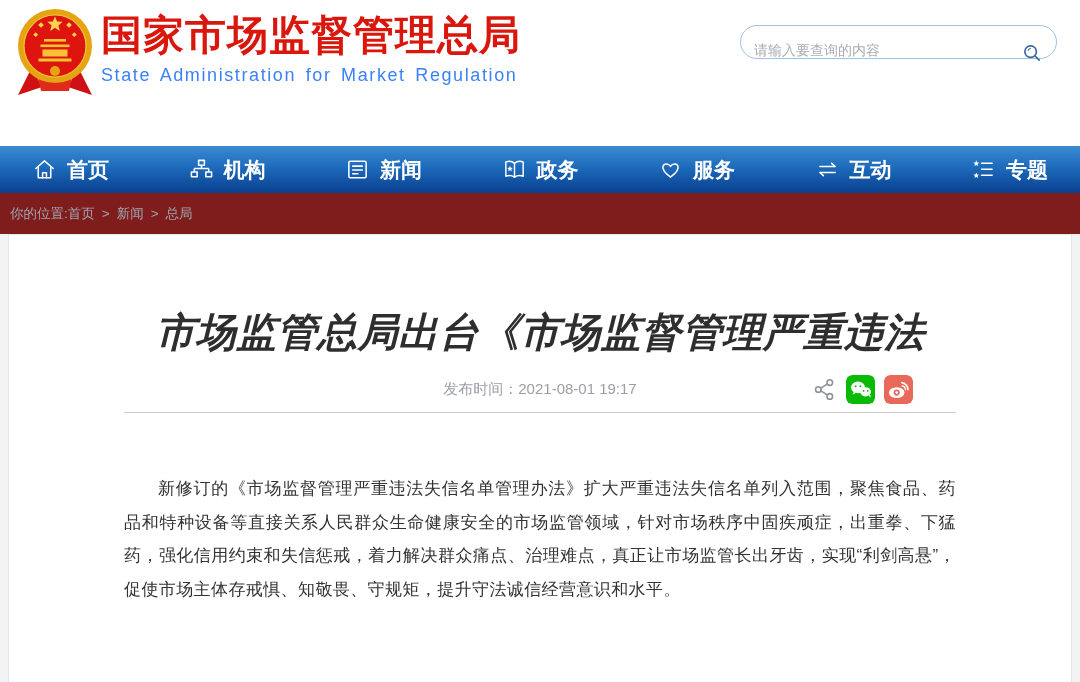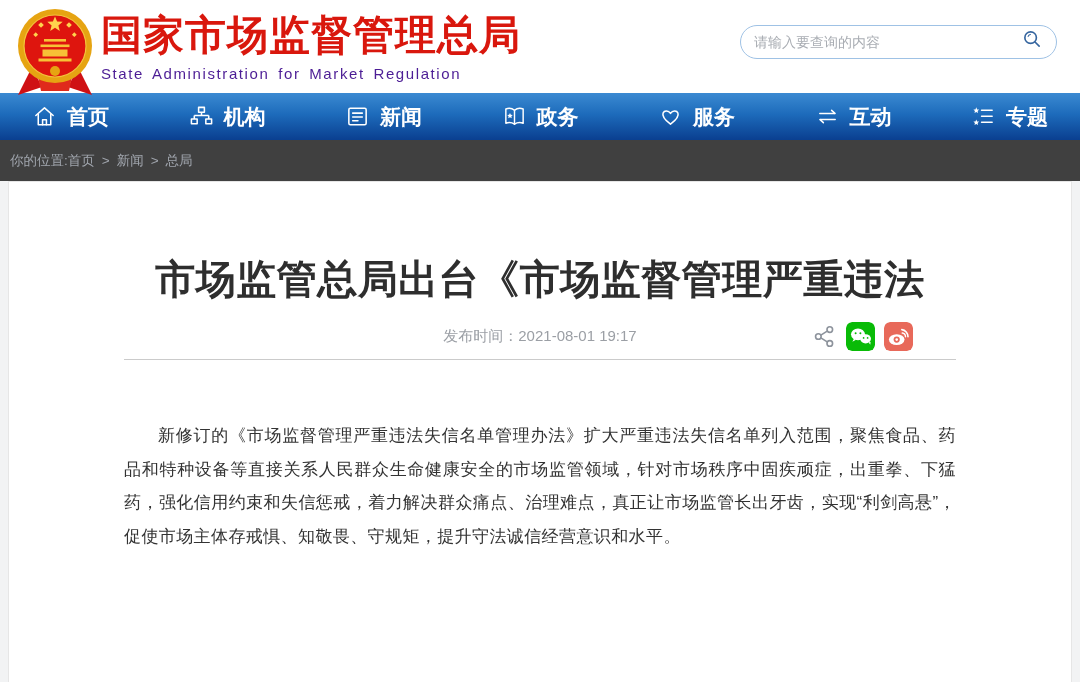--- a/index.html
+++ b/index.html
@@ -1,47 +1,47 @@
 <!DOCTYPE html>
 <html><head>
 <meta charset="utf-8">
 <style>
   * { margin:0; padding:0; box-sizing:border-box; }
   html,body { font-family:"Liberation Sans","DejaVu Sans",sans-serif; }
   .page { width:1080px; height:682px; overflow:hidden; background:#f2f3f4; position:relative; }
 
   
-  .header { height:93px; background:#ffffff; position:relative; }
+  .header { height:146px; background:#ffffff; position:relative; }
   .emblem { position:absolute; left:13px; top:7px; width:84px; height:94px; }
   .brand { position:absolute; left:101px; top:12px; }
   .brand-title { font-size:41px; font-weight:bold; color:#d9170d; letter-spacing:1px; line-height:1.15; }
-  .brand-sub { font-size:15px; color:#4c1d95; letter-spacing:1.6px; word-spacing:3px; margin-top:6px; font-weight:500; }
+  .brand-sub { font-size:18px; color:#3b82f6; letter-spacing:1.6px; word-spacing:3px; margin-top:6px; font-weight:500; }
   .searchbox { position:absolute; right:23px; top:25px; width:317px; height:34px;
-    border:1px solid #9fc2e5; border-radius:17px; background:#fff; display:flex; align-items:flex-end; padding:8px 13px; }
+    border:1px solid #9fc2e5; border-radius:17px; background:#fff; display:flex; align-items:flex-start; padding:16px 13px; }
   .searchbox input { border:none; outline:none; flex:1; font-size:14px; color:#333; background:transparent;
     font-family:"Liberation Sans","DejaVu Sans",sans-serif; }
   .searchbox input::placeholder { color:#a9adb3; }
   .search-ic { width:22px; height:22px; flex:0 0 auto; cursor:pointer; }
 
   
   .nav { height:47px; background:linear-gradient(180deg,#3b8ad2 0%,#1d6bbb 45%,#0a3f90 100%);
     display:flex; align-items:center; justify-content:space-between; padding:0 32px; }
   .nav-item { display:flex; align-items:center; gap:10px; color:#fff; font-size:21px; font-weight:bold; cursor:pointer; }
   .nav-item svg { display:block; }
 
   
-  .crumbbar { height:41px; line-height:41px; background:#404040; padding-left:10px;
+  .crumbbar { height:41px; line-height:41px; background:#7f1d1d; padding-left:10px;
     font-size:13.5px; color:#a0a5ad; }
   .crumbbar a { color:#a0a5ad; text-decoration:none; cursor:pointer; }
   .crumbbar .sep { margin:0 7px; }
 
   
   .content-box { margin:0 8px; background:#fff; border:1px solid #e6e6e6; height:560px; }
   .article { width:832px; margin:0 auto; padding-top:72px; }
-  .art-title { font-size:40px; font-weight:bold; color:#2e2e2e; text-align:center; line-height:50px; letter-spacing:0.5px; }
+  .art-title { font-size:40px; font-weight:bold; color:#2e2e2e; text-align:center; line-height:50px; letter-spacing:0.5px;font-style:italic; }
   .meta-row { position:relative; margin-top:17px; height:30px; display:flex; justify-content:center;
     align-items:center; gap:69px; font-size:15px; color:#9b9fa5; }
   .share-group { position:absolute; right:43px; top:1px; display:flex; align-items:center; gap:9px; }
   .share-group .sq { width:29px; height:29px; border-radius:6px; cursor:pointer; display:block; }
   .share-plain { width:25px; height:25px; cursor:pointer; display:block; }
   .divider { margin-top:8px; border-top:1px solid #cbcbcb; }
   .body-text { margin-top:59px; font-size:17px; color:#333; line-height:33.5px; text-align:justify; letter-spacing:0.4px; }
   .body-text p { text-indent:2em; margin:0; }
 </style>
 </head>

